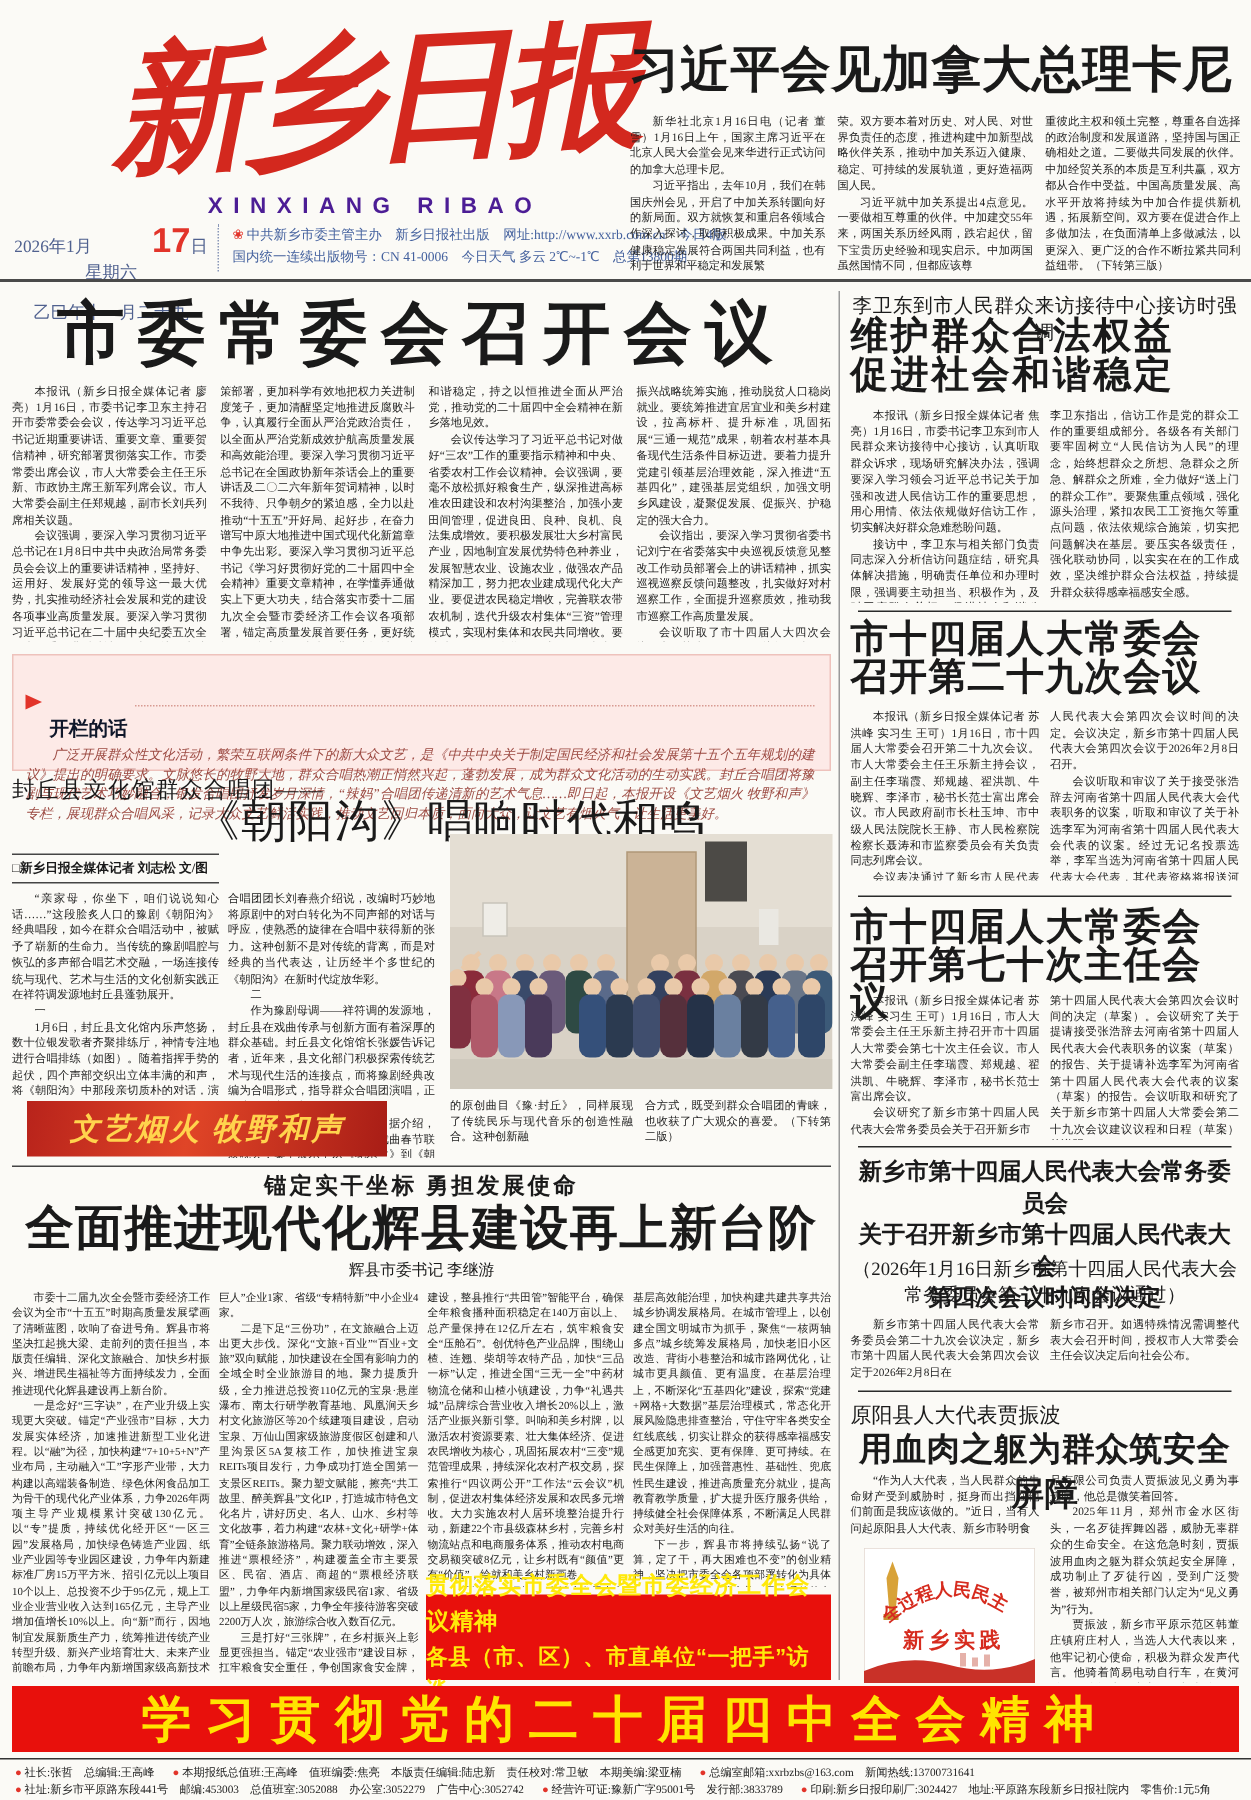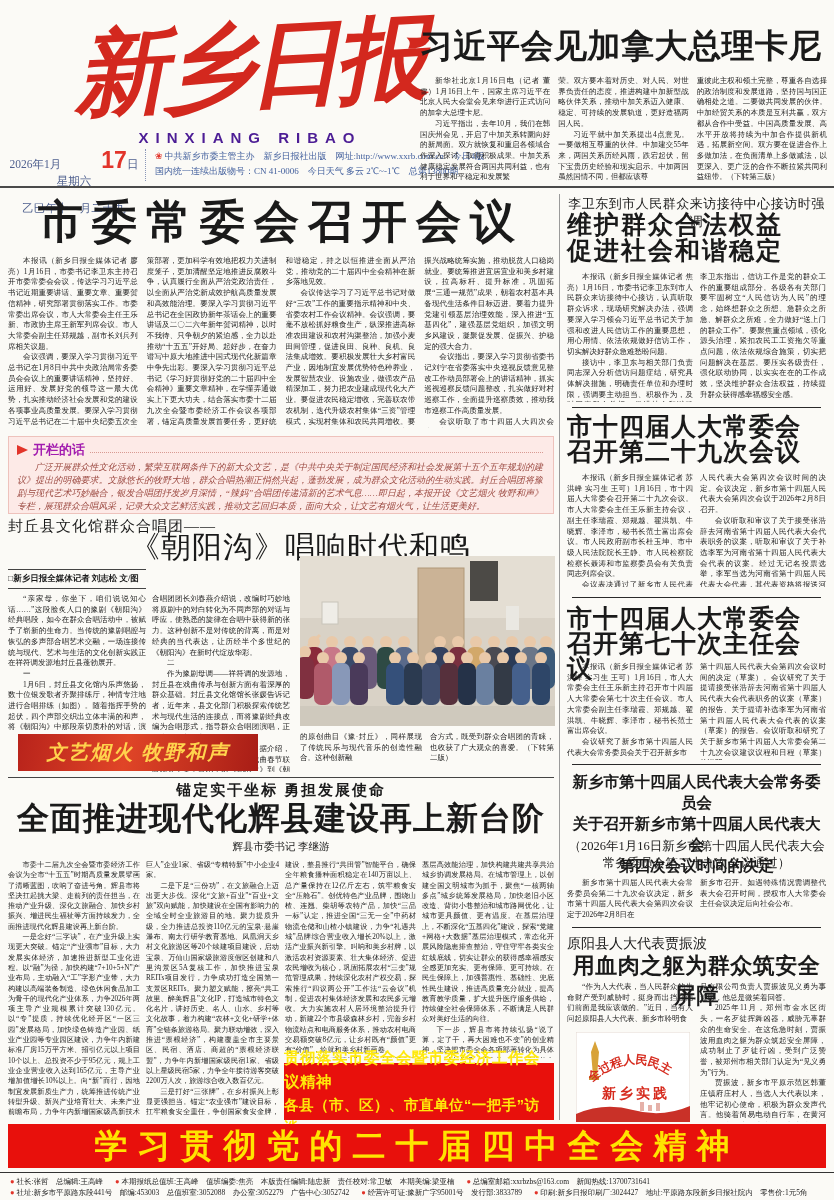--- a/index.html
+++ b/index.html
@@ -63,21 +63,21 @@
   .jz-kicker { font-size:14px; }
   .jz-head { font-size:22px; font-weight:900; text-align:center; letter-spacing:0.5px; }
 
   
   .kailan {
     left:8px; top:436px; width:546px; height:78px; box-sizing:border-box;
     background:#fdeae7; border:1px solid #eec2bc; padding:4px 10px 4px 8px;
   }
   .kailan-head { display:flex; align-items:center; gap:5px; margin-bottom:2px; }
   .kailan-flag { width:0; height:0; border-left:11px solid #e2342a; border-top:5px solid transparent; border-bottom:5px solid transparent; }
-  .kailan-label { color:#a21caf; font-weight:bold; font-size:13px; font-family:"Liberation Sans",sans-serif; }
+  .kailan-label { color:#0f172a; font-weight:bold; font-size:13px; font-family:"Liberation Sans",sans-serif;margin-top:36px; }
   .kailan-dots { flex:1; border-bottom:1px dotted #d89a92; height:1px; margin-top:4px; }
   .kailan-text { font-size:9px; line-height:13px; text-align:justify; color:#9c4a42; font-style:italic; text-indent:2em; }
 
   
   .chao-kicker { left:8px; top:517px; font-size:15px; letter-spacing:1px; }
   .chao-head { left:130px; top:527px; width:424px; font-size:30px; font-weight:normal; letter-spacing:1px; }
   .chao-byline { left:8px; top:569px; width:138px; font-size:8.5px; font-weight:bold; border-top:1px solid #444; border-bottom:1px solid #444; padding:3px 0; }
   .chao-col1 { left:8px; top:594px; width:138px; height:136px; }
   .chao-col2 { left:152px; top:594px; width:138px; height:178px; }
   .chao-banner {
@@ -340,21 +340,21 @@
     </div>
   <div class="abs col cont chao-b2">
       <p>合方式，既受到群众合唱团的青睐，也收获了广大观众的喜爱。（下转第二版）</p>
     </div>
   <div class="abs div-chao-hx"></div>
 
   <div class="abs hx-kicker">锚定实干坐标 勇担发展使命</div>
   <div class="abs hx-head">全面推进现代化辉县建设再上新台阶</div>
   <div class="abs hx-byline">辉县市委书记 李继游</div>
   <div class="abs col hx-col hx-c1">
-      <p>市委十二届九次全会暨市委经济工作会议为全市“十五五”时期高质量发展擘画了清晰蓝图，吹响了奋进号角。辉县市将坚决扛起挑大梁、走前列的责任担当，在推动产业升级、深化文旅融合、加快乡村振兴、增进民生福祉等方面持续发力，全面推进现代化辉县建设再上新台阶。</p>
+      <p>市委十二届九次全会暨市委经济工作会议为全市“十五五”时期高质量发展擘画了清晰蓝图，吹响了奋进号角。辉县市将坚决扛起挑大梁、走前列的责任担当，本版责任编辑、深化文旅融合、加快乡村振兴、增进民生福祉等方面持续发力，全面推进现代化辉县建设再上新台阶。</p>
       <p>一是念好“三字诀”，在产业升级上实现更大突破。锚定“产业强市”目标，大力发展实体经济，加速推进新型工业化进程。以“融”为径，加快构建“7+10+5+N”产业布局，主动融入“工”字形产业带，大力构建以高端装备制造、绿色休闲食品加工为骨干的现代化产业体系，力争2026年两项主导产业规模累计突破130亿元。以“专”提质，持续优化经开区“一区三园”发展格局，加快绿色铸造产业园、纸业产业园等专业园区建设，力争年内新建标准厂房15万平方米、招引亿元以上项目10个以上、总投资不少于95亿元，规上工业企业营业收入达到165亿元，主导产业增加值增长10%以上。向“新”而行，因地制宜发展新质生产力，统筹推进传统产业转型升级、新兴产业培育壮大、未来产业前瞻布局，力争年内新增国家级高新技术企业5家、专精特新“小</p>
     </div>
   <div class="abs col cont hx-col hx-c2">
       <p>巨人”企业1家、省级“专精特新”中小企业4家。</p>
       <p>二是下足“三份功”，在文旅融合上迈出更大步伐。深化“文旅+百业”“百业+文旅”双向赋能，加快建设在全国有影响力的全域全时全业旅游目的地。聚力提质升级，全力推进总投资110亿元的宝泉·悬崖瀑布、南太行研学教育基地、凤凰涧天乡村文化旅游区等20个续建项目建设，启动宝泉、万仙山国家级旅游度假区创建和八里沟景区5A复核工作，加快推进宝泉REITs项目发行，力争成功打造全国第一支景区REITs。聚力塑文赋能，擦亮“共工故里、醉美辉县”文化IP，打造城市特色文化名片，讲好历史、名人、山水、乡村等文化故事，着力构建“农林+文化+研学+体育”全链条旅游格局。聚力联动增效，深入推进“票根经济”，构建覆盖全市主要景区、民宿、酒店、商超的“票根经济联盟”，力争年内新增国家级民宿1家、省级以上星级民宿5家，力争全年接待游客突破2200万人次，旅游综合收入数百亿元。</p>
       <p>三是打好“三张牌”，在乡村振兴上彰显更强担当。锚定“农业强市”建设目标，扛牢粮食安全重任，争创国家食安金牌，扎实推进5万亩高标准农田</p>
     </div>
   <div class="abs col cont hx-col hx-c3">
       <p>建设，整县推行“共田管”智能平台，确保全年粮食播种面积稳定在140万亩以上、总产量保持在12亿斤左右，筑牢粮食安全“压舱石”。创优特色产业品牌，围绕山楂、连翘、柴胡等农特产品，加快“三品一标”认定，推进全国“三无一全”中药材物流仓储和山楂小镇建设，力争“礼遇共城”品牌综合营业收入增长20%以上，激活产业振兴新引擎。叫响和美乡村牌，以激活农村资源要素、壮大集体经济、促进农民增收为核心，巩固拓展农村“三变”规范管理成果，持续深化农村产权交易，探索推行“四议两公开”工作法“云会议”机制，促进农村集体经济发展和农民多元增收。大力实施农村人居环境整治提升行动，新建22个市县级森林乡村，完善乡村物流站点和电商服务体系，推动农村电商交易额突破8亿元，让乡村既有“颜值”更有“价值”，绘就和美乡村新画卷。</p>
       <p>四是抓好“三环节”，在城乡发展上实现更大作为。牢固树立“人民城市人民建、人民城市为人民”理念，持续深化</p>

